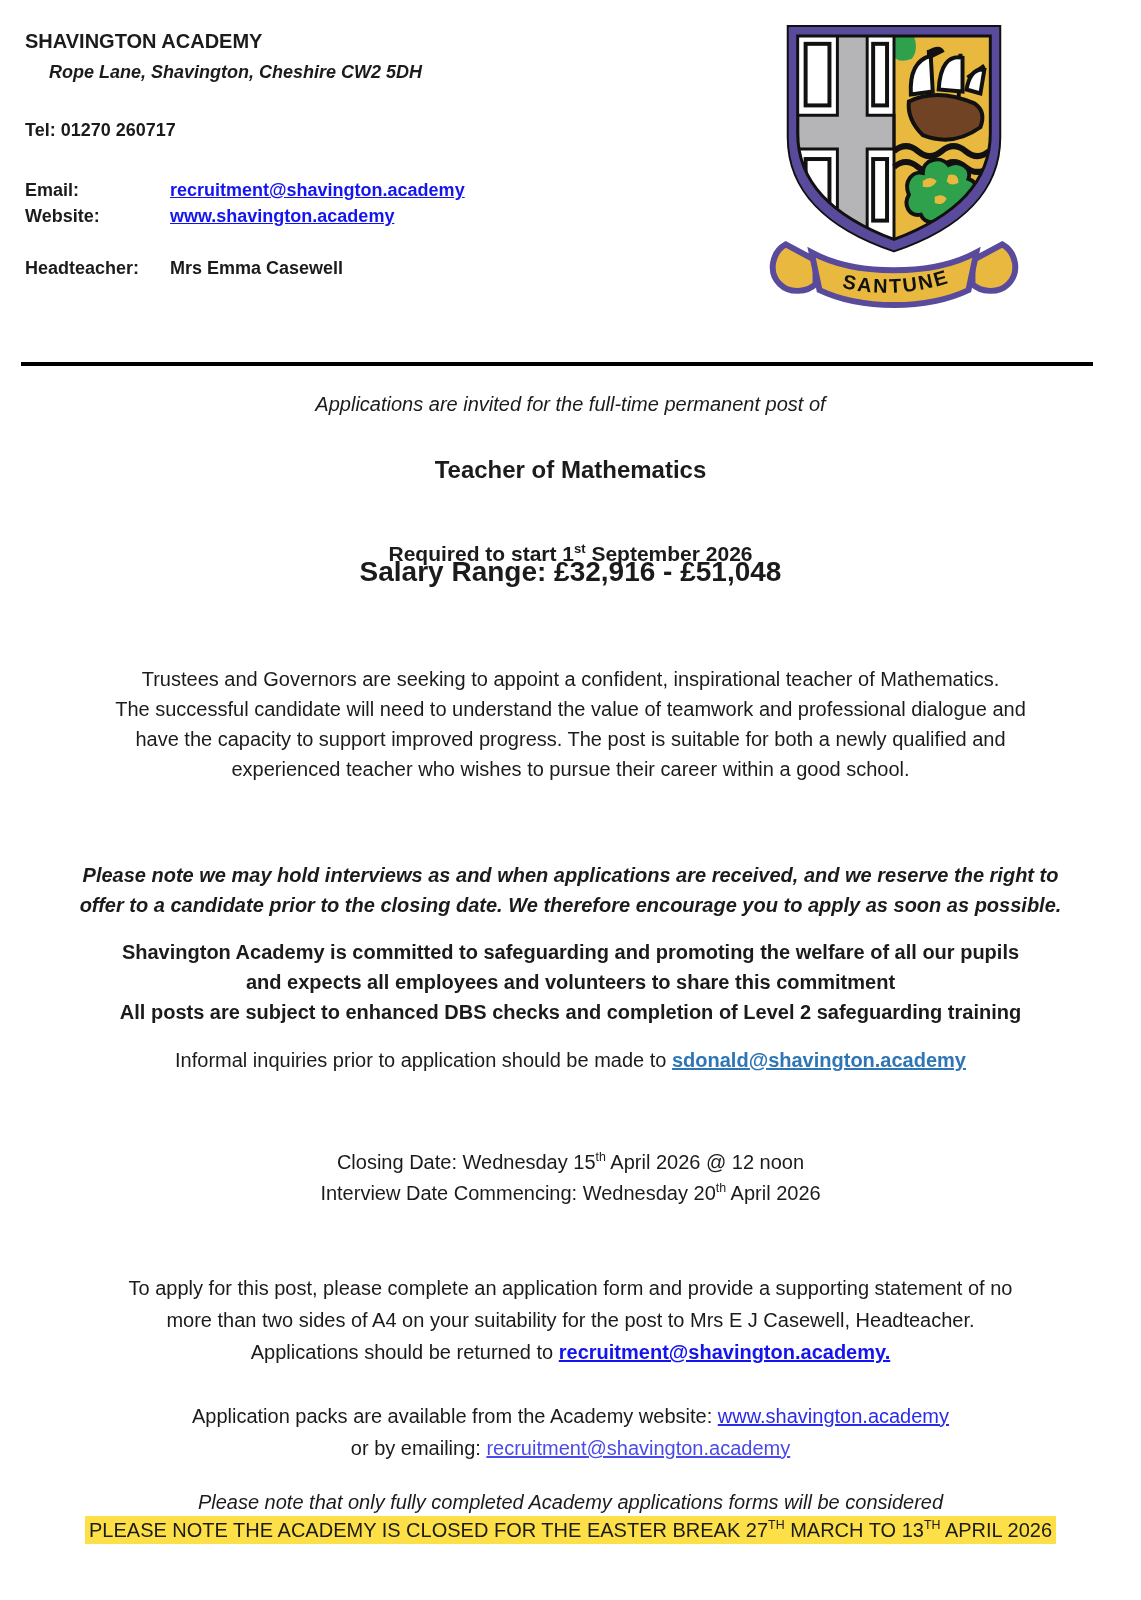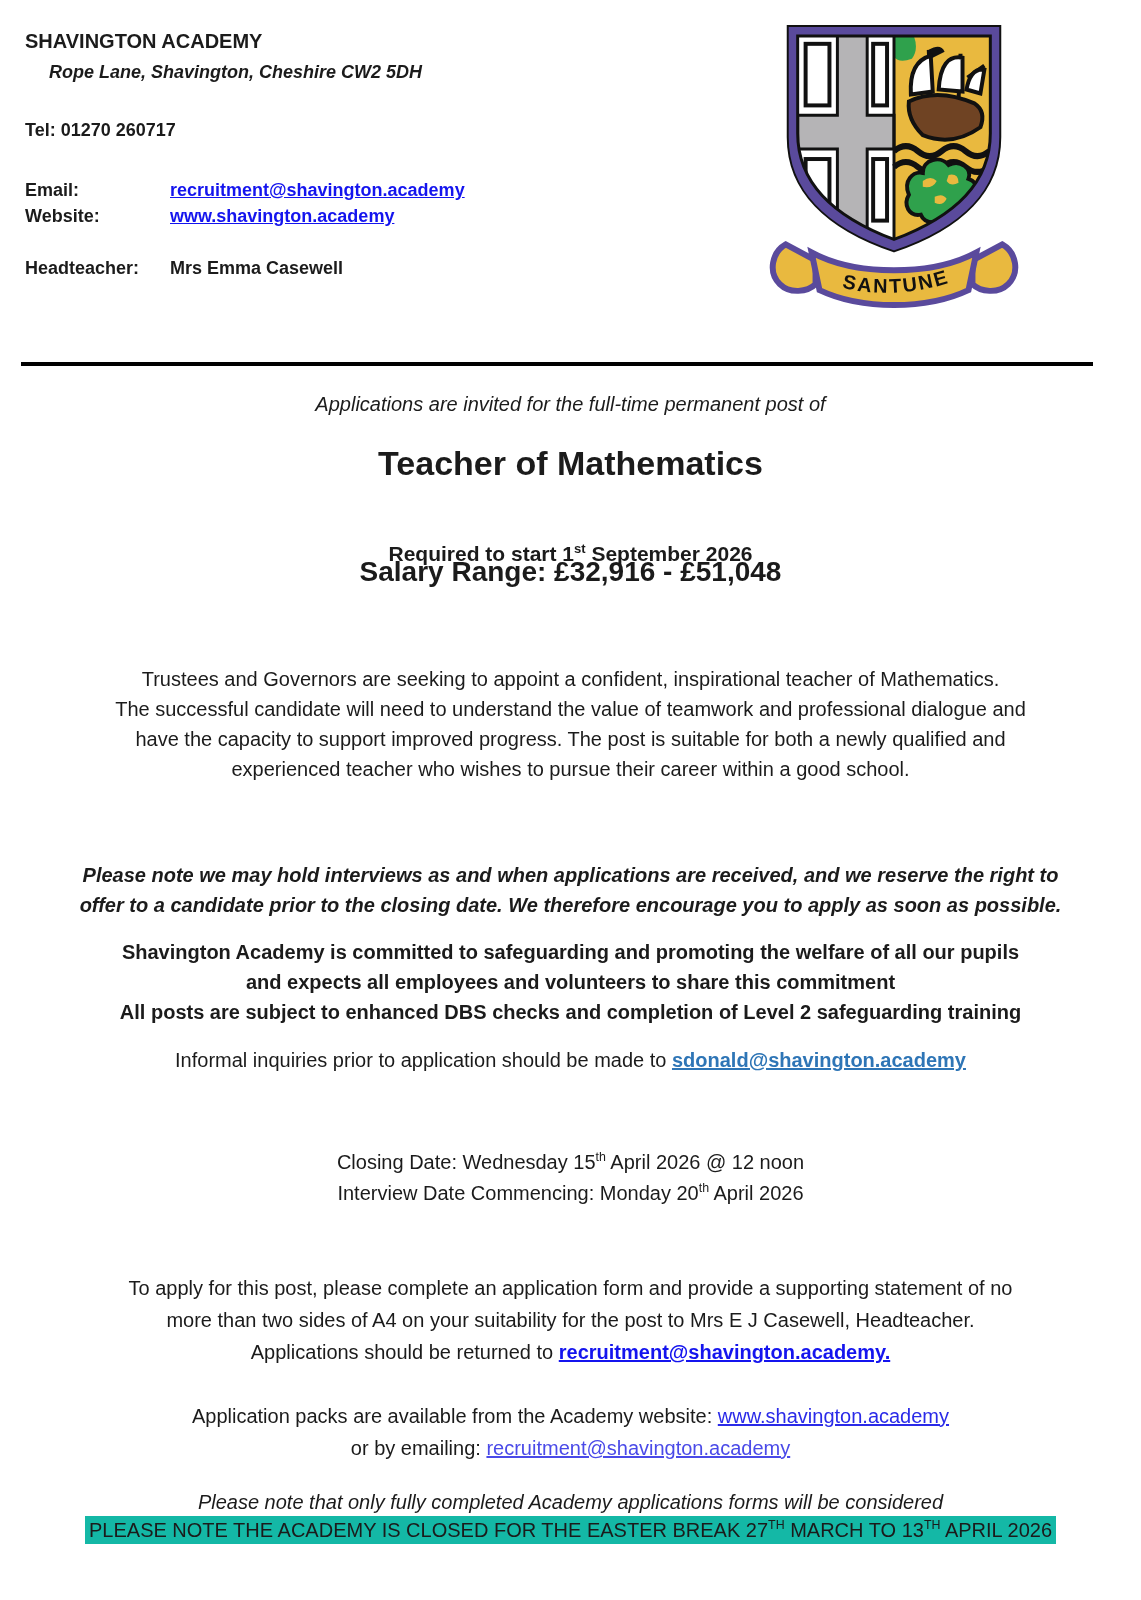--- a/index.html
+++ b/index.html
@@ -27,35 +27,35 @@
   a.hlink{color:#1414ee;text-decoration:underline;font-weight:bold;cursor:pointer;}
   a.hlink-word{color:#2e75b6;text-decoration:underline;font-weight:bold;cursor:pointer;}
   a.hlink-plain{color:#2a2ae8;text-decoration:underline;font-weight:normal;cursor:pointer;}
   a.hlink-violet{color:#4a4ae8;text-decoration:underline;font-weight:normal;cursor:pointer;}
 
   .crest{position:absolute;left:763px;top:20px;width:262px;height:288px;}
 
   .rule{position:absolute;left:21px;top:362px;width:1072px;height:4px;background:#000;}
 
   .invite-line{top:393px;font-size:20px;font-style:italic;}
-  .job-title{top:444px;font-size:34px;font-weight:bold;margin:0;}
+  .job-title{top:444px;font-size:24px;font-weight:bold;margin:12px;}
   .required-line{top:510px;font-size:21px;font-weight:bold;margin-top:32px;}
   .salary-line{top:556px;font-size:28px;font-weight:bold;}
 
   .para{font-size:20px;line-height:30px;}
   .desc{top:664px;}
   .note{top:860px;font-weight:bold;font-style:italic;}
   .safe{top:937px;font-weight:bold;}
   .inquiries{top:1049px;font-size:20px;}
   .dates{top:1147px;font-weight:normal;line-height:31px;}
   .apply{top:1272px;line-height:32px;}
   .packs{top:1400px;line-height:32px;}
   .completed{top:1491px;font-size:20px;font-style:italic;}
   .easter{top:1519px;font-size:20px;}
-  .easter .hl{background:#14b8a6;padding:3px 4px;}
+  .easter .hl{background:#fde047;padding:3px 4px;}
 
   sup{font-size:62%;vertical-align:super;line-height:0;}
 </style>
 </head>
 <body>
 
 <div class="page">
 
   <div class="school-name">SHAVINGTON ACADEMY</div>
   <div class="school-address">Rope Lane, Shavington, Cheshire CW2 5DH</div>
@@ -146,21 +146,21 @@
   <div class="abs c para safe">
     <div>Shavington Academy is committed to safeguarding and promoting the welfare of all our pupils</div>
     <div>and expects all employees and volunteers to share this commitment</div>
     <div>All posts are subject to enhanced DBS checks and completion of Level 2 safeguarding training</div>
   </div>
 
   <div class="abs c inquiries"><span>Informal inquiries prior to application should be made to </span><a class="hlink-word">sdonald@shavington.academy</a></div>
 
   <div class="abs c para dates">
     <div><span>Closing Date: Wednesday 15</span><sup>th</sup><span> April 2026 @ 12 noon</span></div>
-    <div><span>Interview Date Commencing: Monday 20</span><sup>th</sup><span> April 2026</span></div>
+    <div><span>Interview Date Commencing: Wednesday 20</span><sup>th</sup><span> April 2026</span></div>
   </div>
 
   <div class="abs c para apply">
     <div>To apply for this post, please complete an application form and provide a supporting statement of no</div>
     <div>more than two sides of A4 on your suitability for the post to Mrs E J Casewell, Headteacher.</div>
     <div><span>Applications should be returned to </span><a class="hlink">recruitment@shavington.academy.</a></div>
   </div>
 
   <div class="abs c para packs">
     <div><span>Application packs are available from the Academy website: </span><a class="hlink-plain">www.shavington.academy</a></div>

